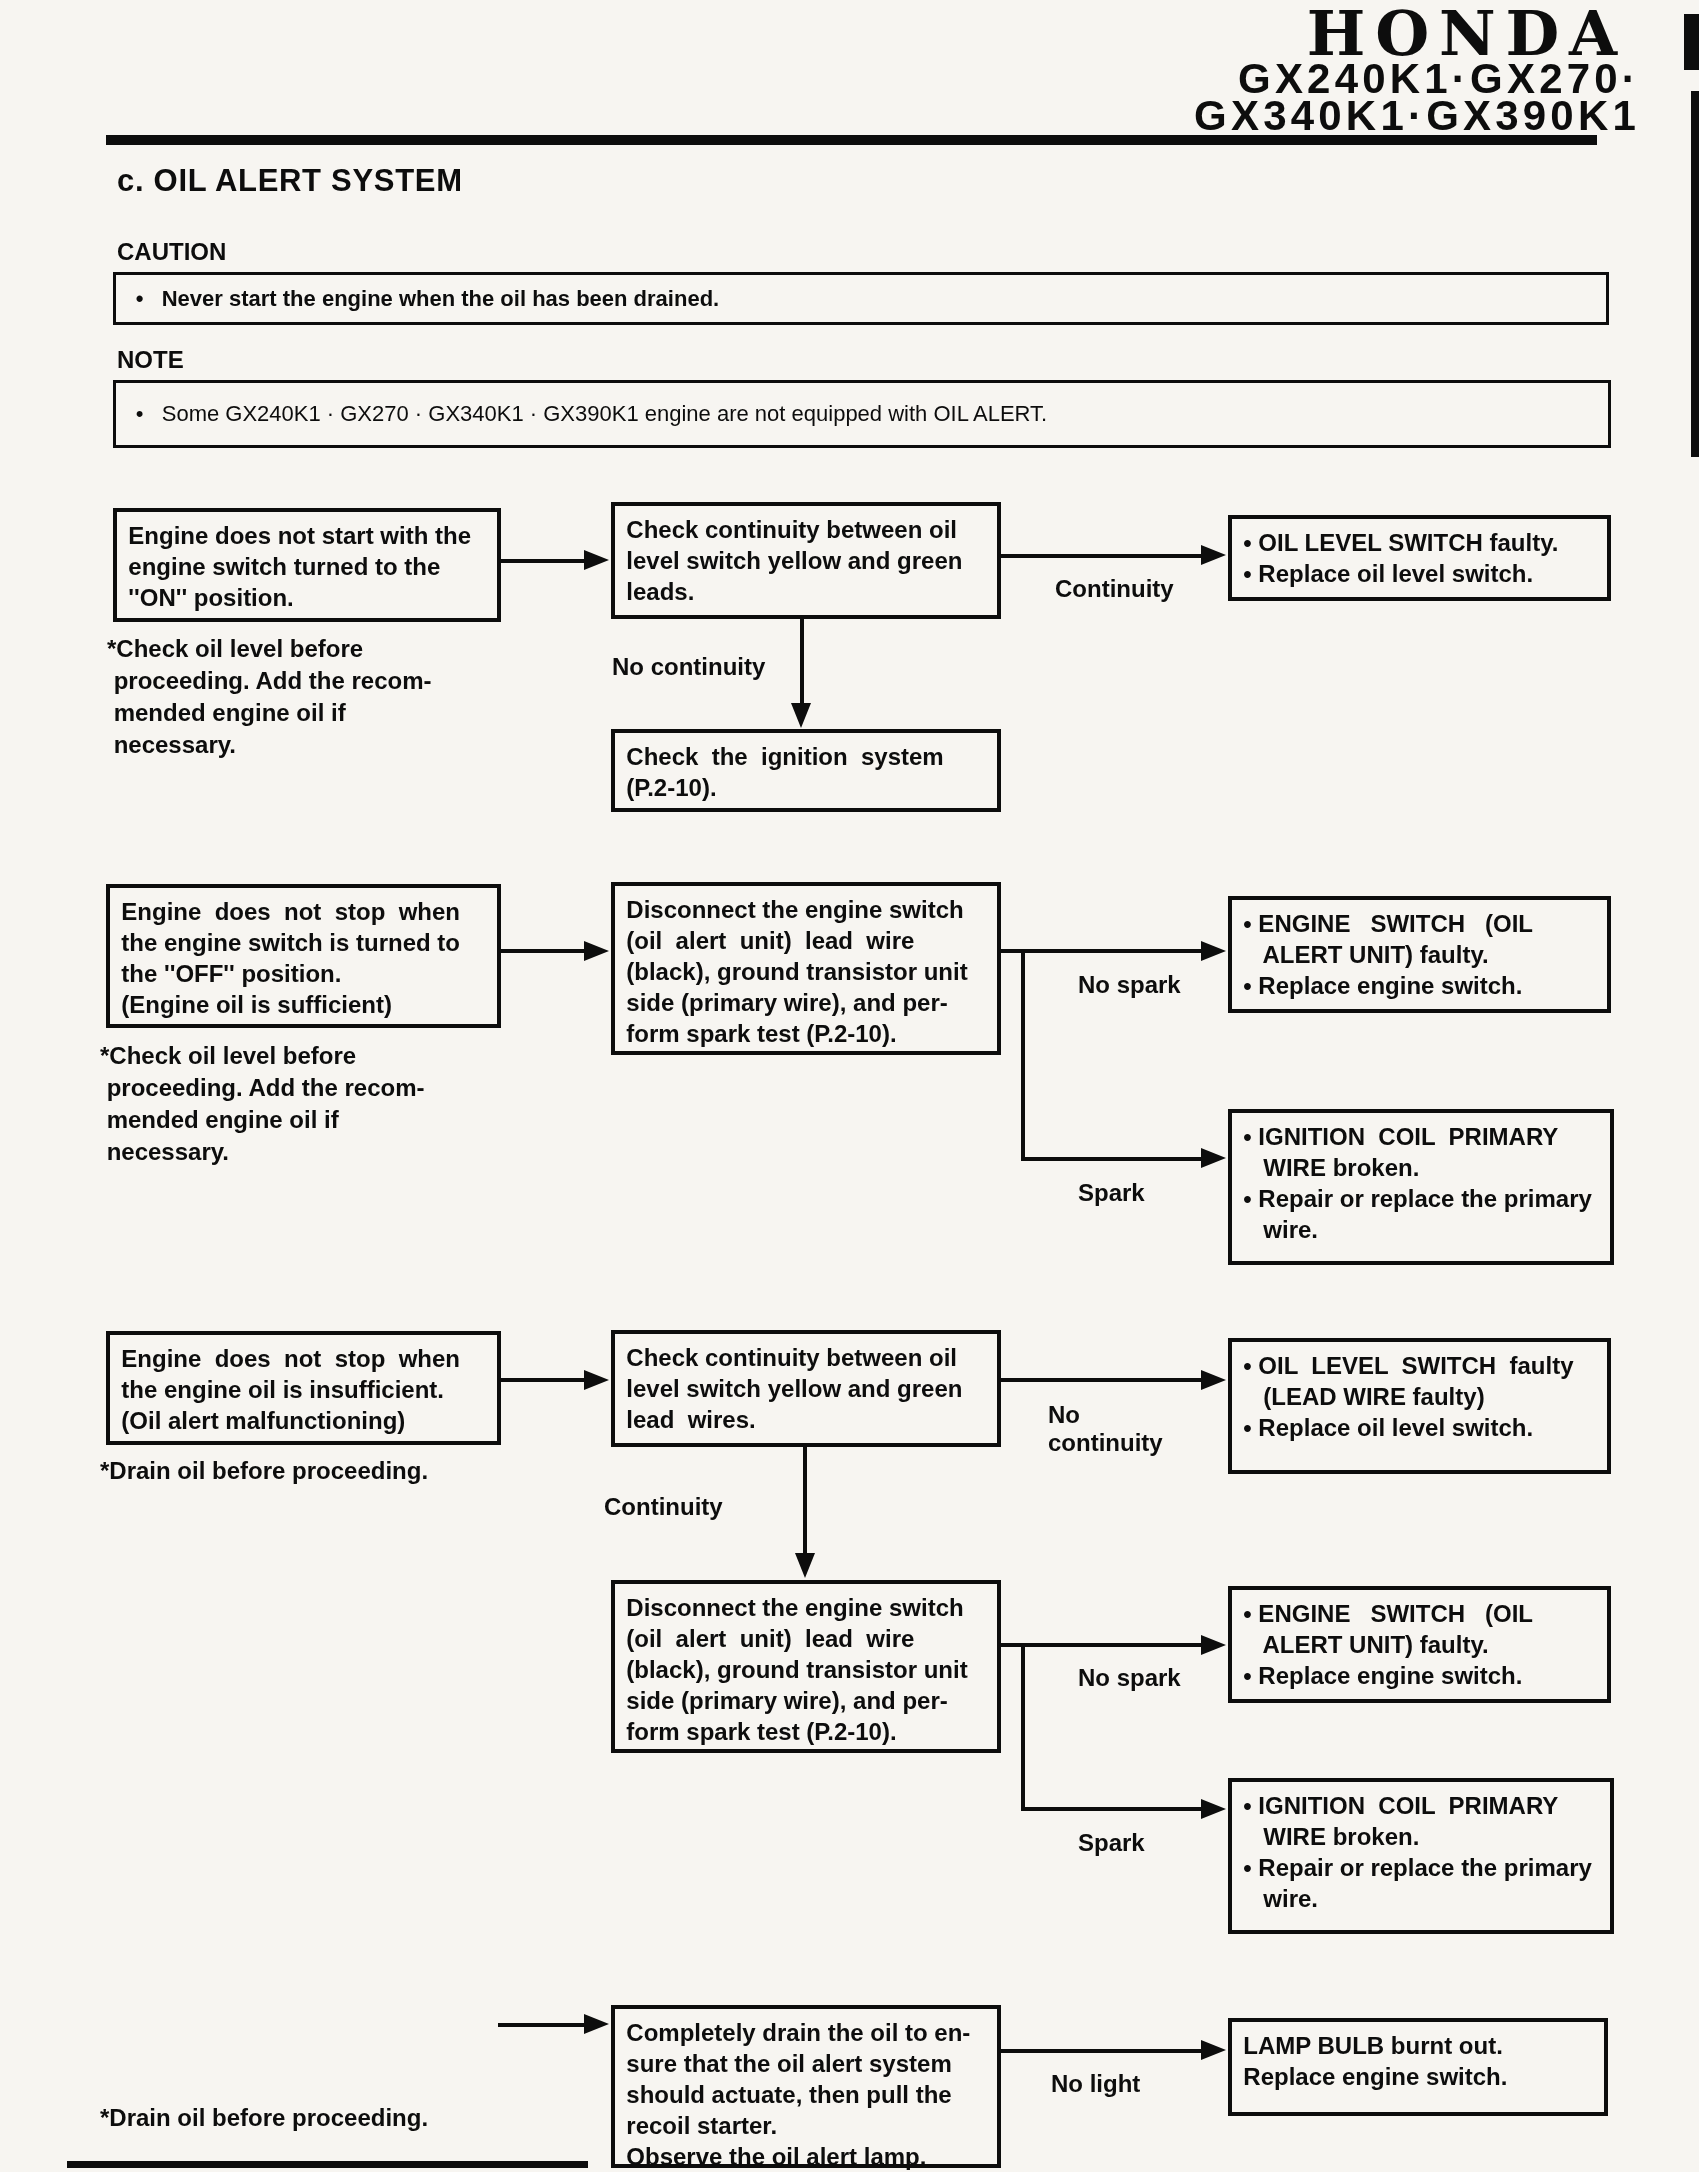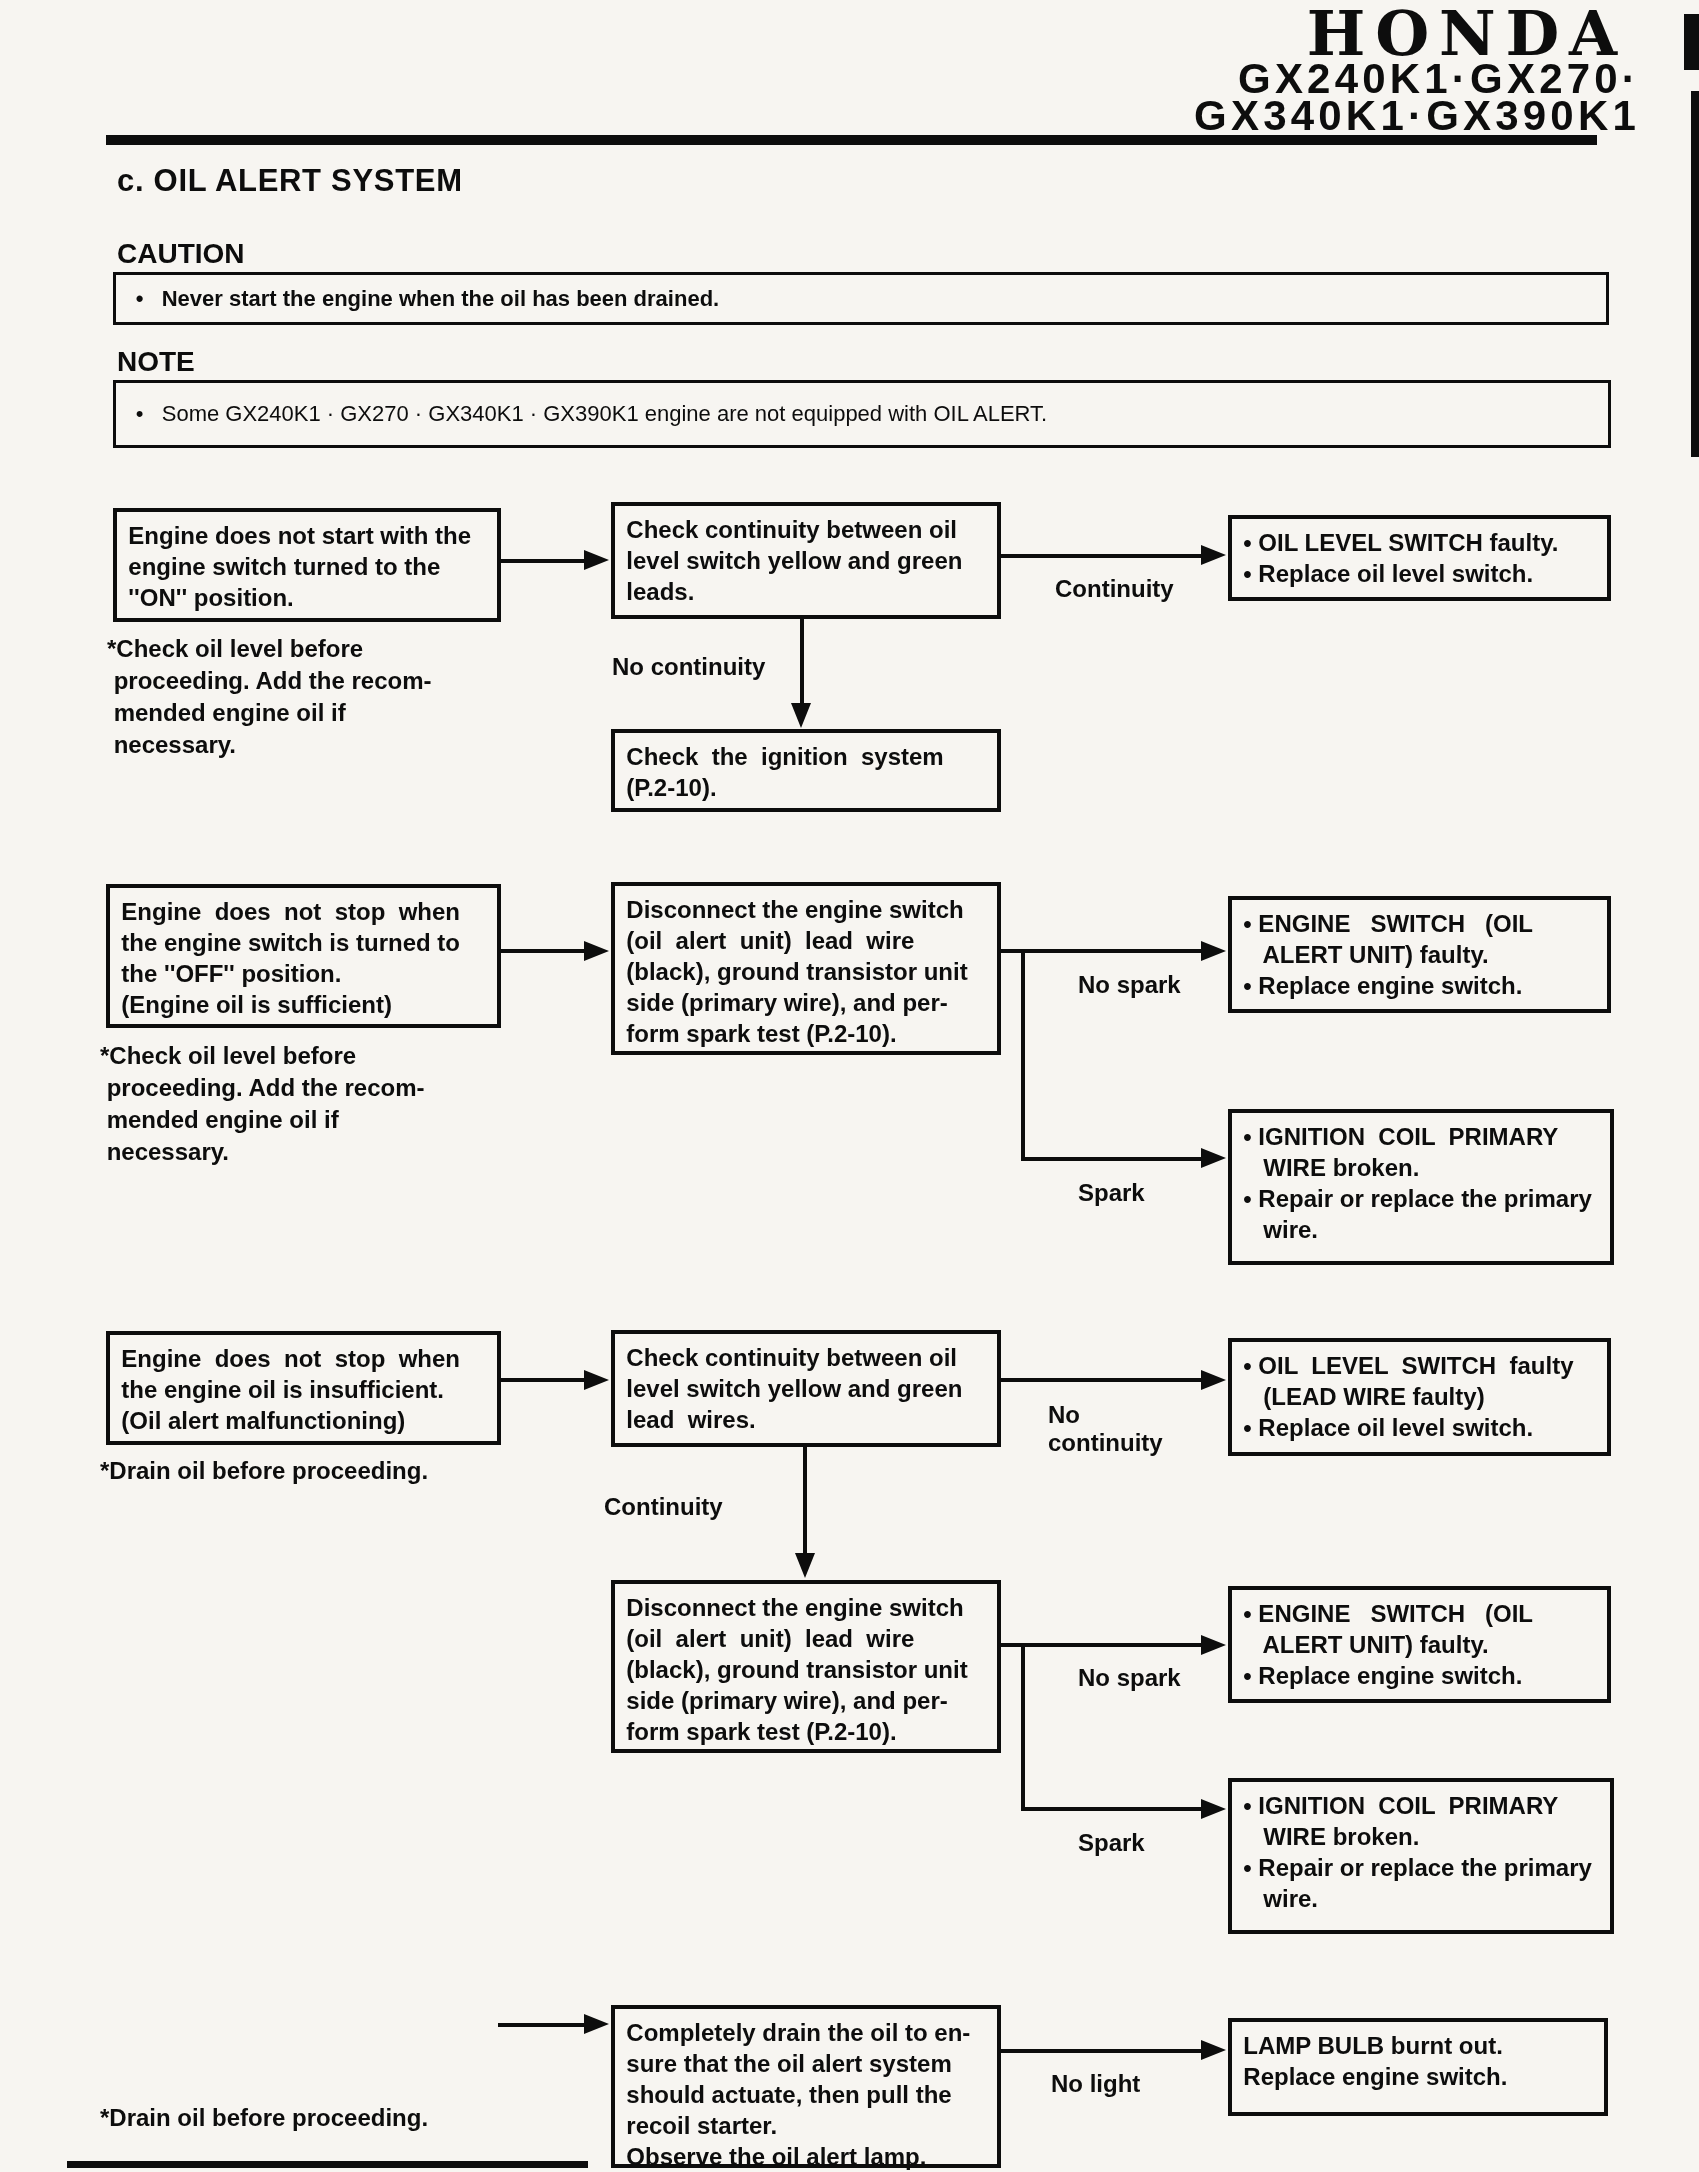--- a/index.html
+++ b/index.html
@@ -15,21 +15,21 @@
     font-size:62px; letter-spacing:9.8px; text-align:right; line-height:56px;
   }
   .models {
     font-weight:900; font-size:42px; letter-spacing:4.2px;
     line-height:37px; text-align:right; white-space:pre;
   }
   .rule { background:#0d0d0d; }
   .tab { background:#0d0d0d; }
   
   .page-title { font-size:31px; font-weight:900; letter-spacing:0.7px; }
-  .subhead   { font-size:28px; font-weight:900; }
+  .subhead   { font-size:24px; font-weight:900; }
   
   .wbox {
     border:3.5px solid #0d0d0d; display:flex; align-items:center;
     padding-left:19.7px; box-sizing:border-box; white-space:pre;
   }
   .wbox.caution { font-size:22px; font-weight:700; }
   .wbox.note    { font-size:22px; font-weight:400; }
   
   .fbox {
     border:4.2px solid #0d0d0d; box-sizing:border-box;
@@ -142,21 +142,21 @@
   <div class="ah-r" style="left:584px; top:1370px;"></div>
 
   <div class="abs fbox" style="left:611px; top:1330px; width:390px; height:117px;">Check continuity between oil
 level switch yellow and green
 lead  wires.</div>
 
   <div class="hl" style="left:1000px; top:1378px; width:203px;"></div>
   <div class="ah-r" style="left:1201px; top:1370px;"></div>
   <div class="abs flabel" style="left:1048px; top:1401px;">No
 continuity</div>
-  <div class="abs fbox" style="left:1228px; top:1338px; width:383px; height:118px;">• OIL  LEVEL  SWITCH  faulty
+  <div class="abs fbox" style="left:1228px; top:1338px; width:383px; height:136px;">• OIL  LEVEL  SWITCH  faulty
    (LEAD WIRE faulty)
 • Replace oil level switch.</div>
 
   <div class="vl" style="left:803px; top:1446px; height:108px;"></div>
   <div class="ah-d" style="left:795px; top:1553px;"></div>
   <div class="abs flabel" style="left:604px; top:1493px;">Continuity</div>
 
   <div class="abs fbox" style="left:611px; top:1580px; width:390px; height:173px;">Disconnect the engine switch
 (oil  alert  unit)  lead  wire
 (black), ground transistor unit

